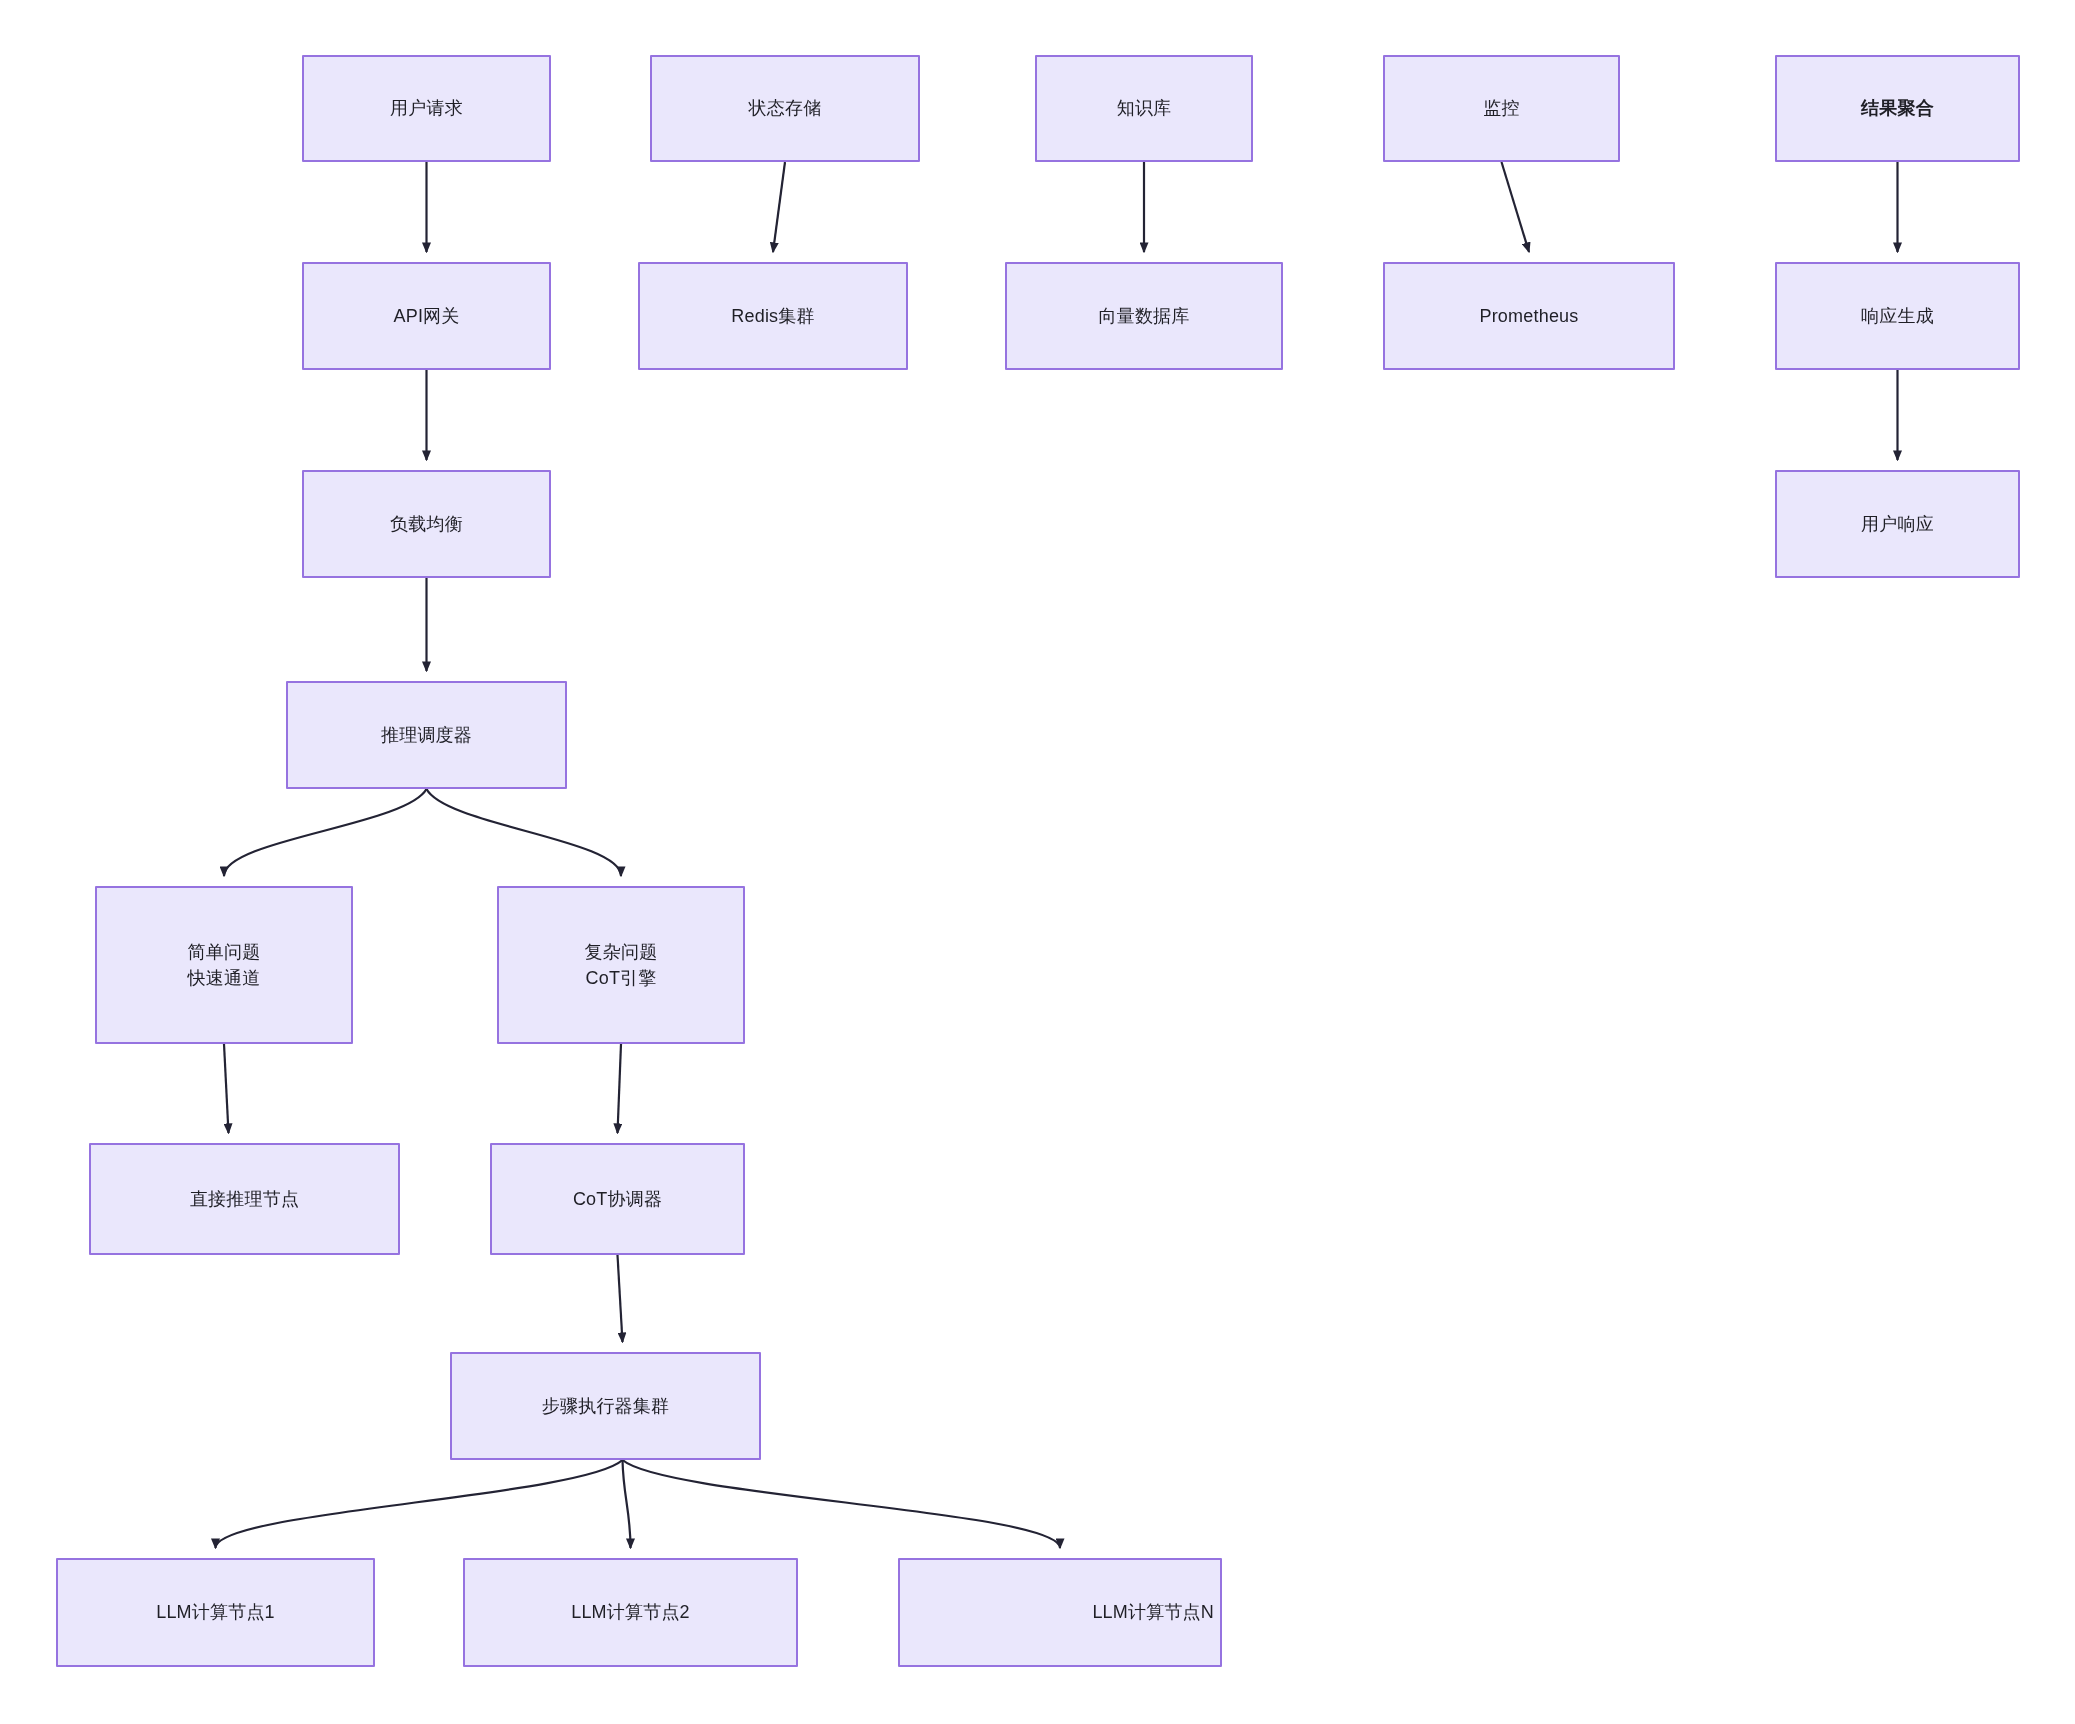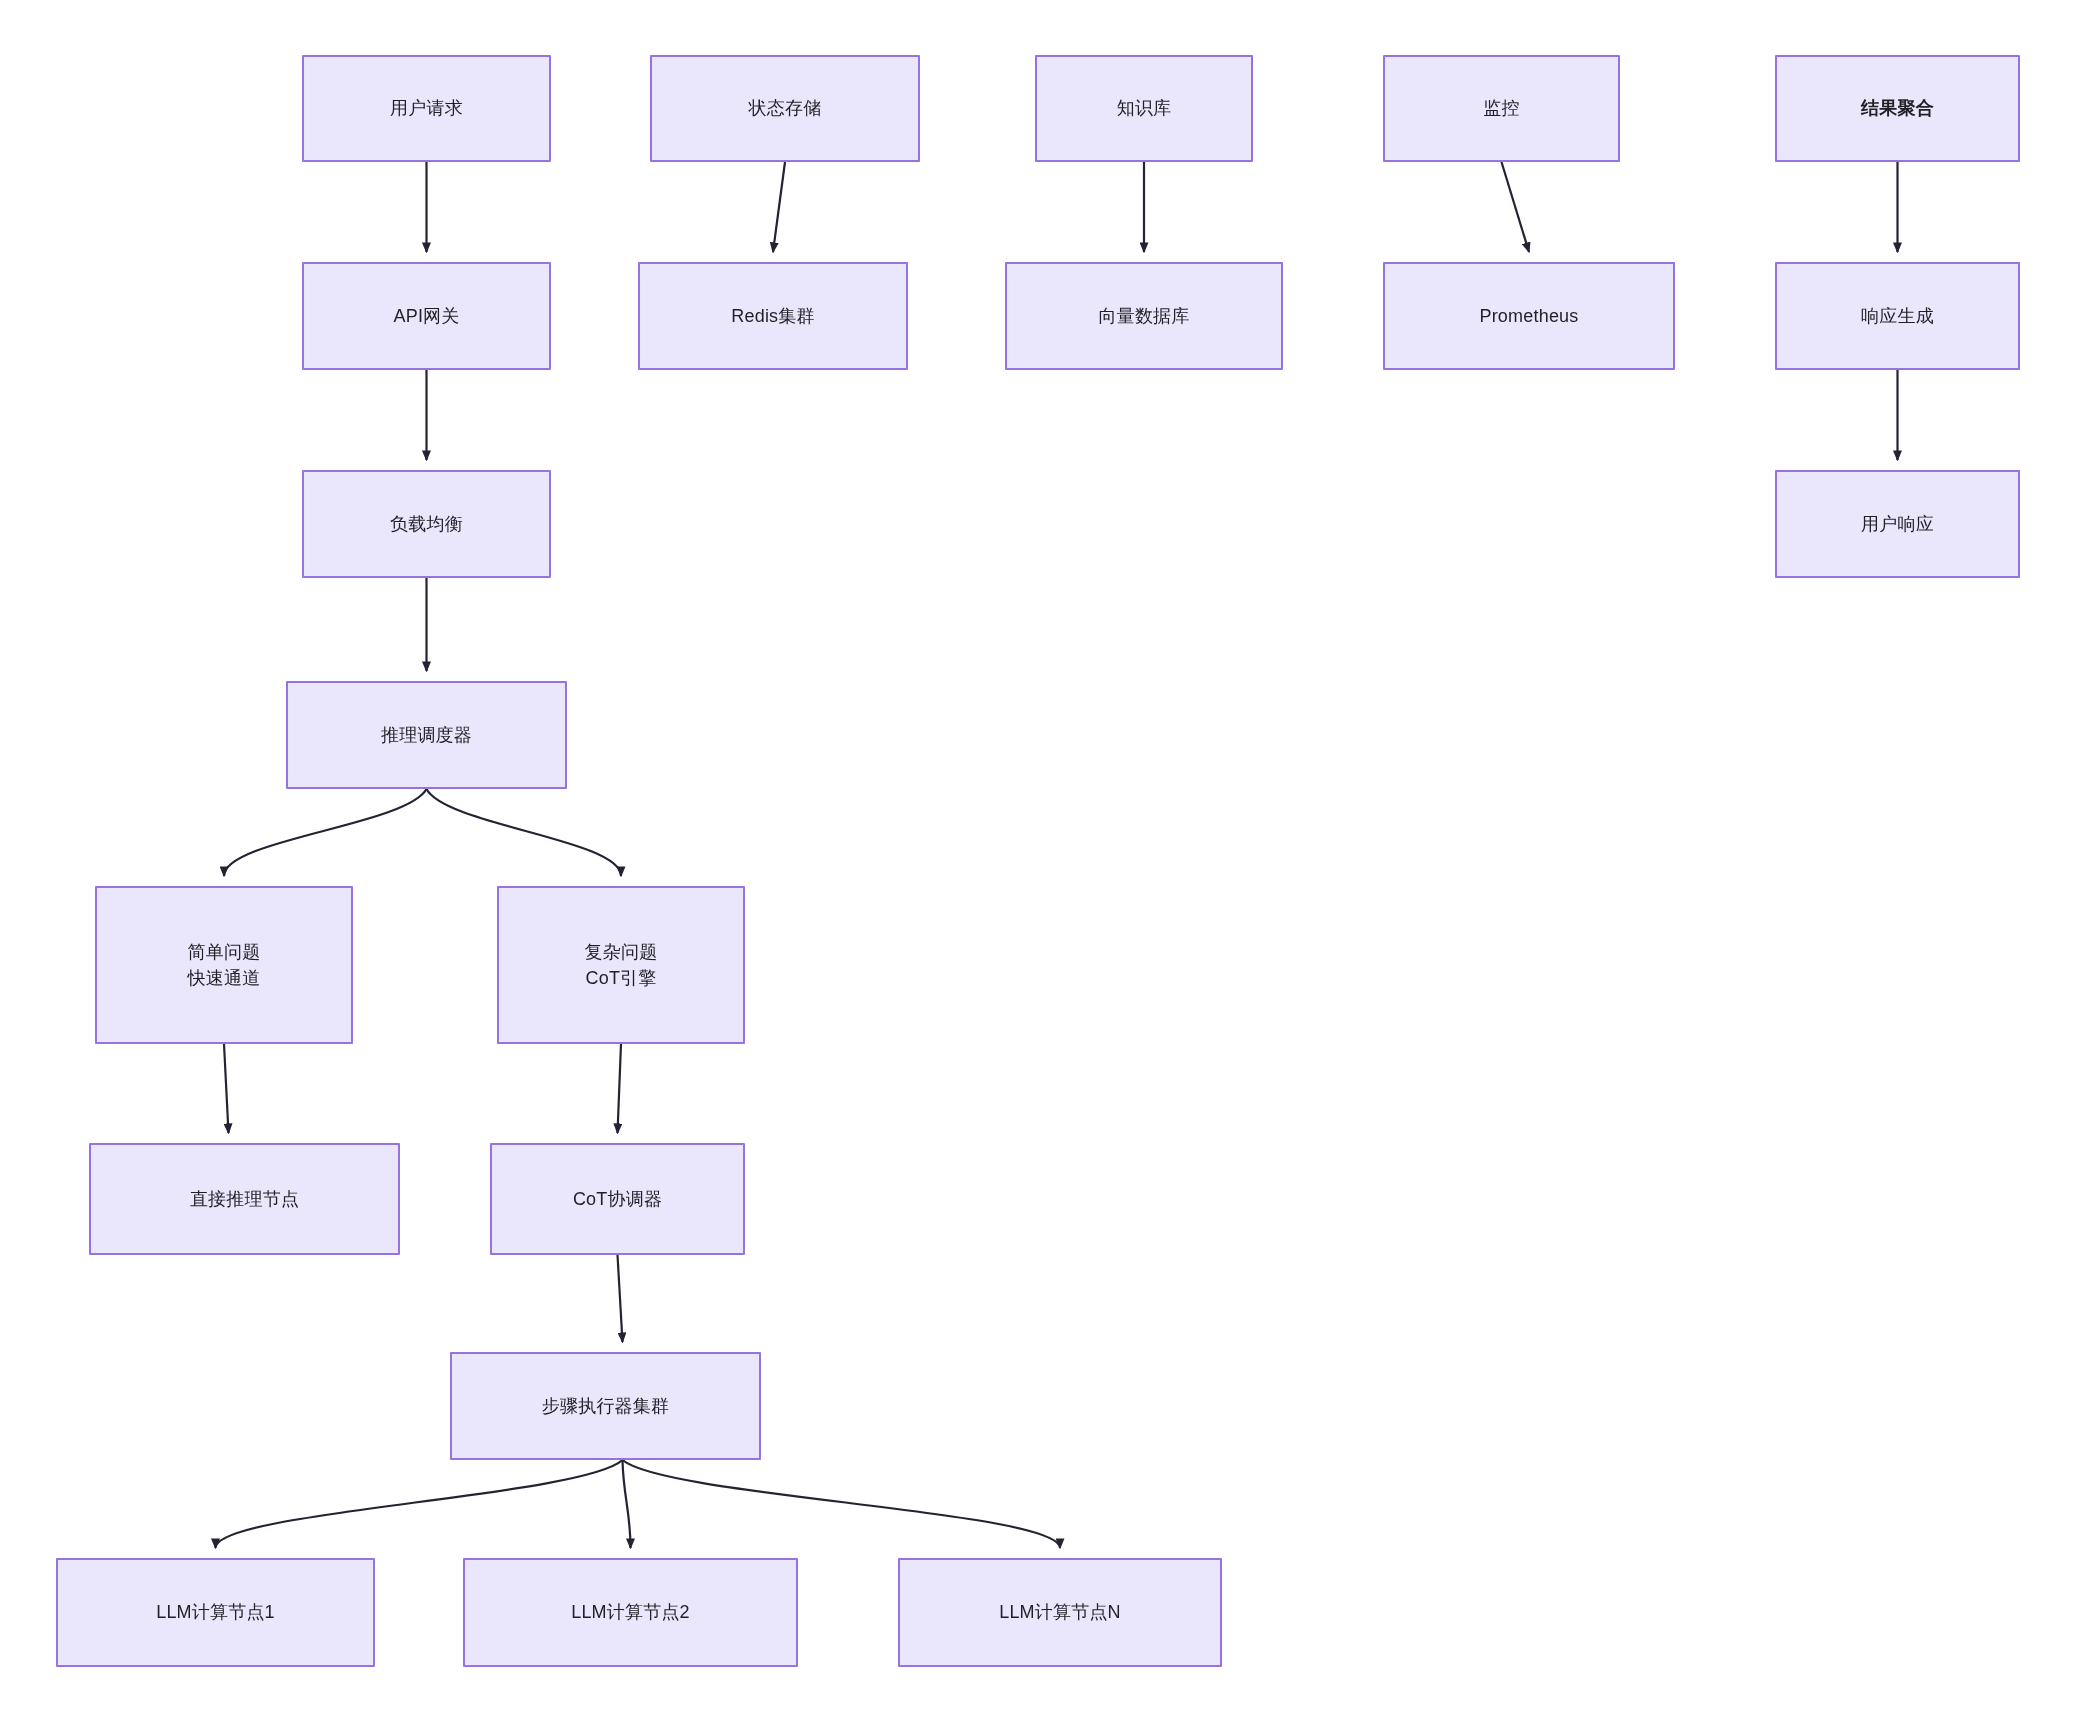--- a/index.html
+++ b/index.html
@@ -134,17 +134,17 @@
       </div>
       <div class="node-box" style="left: 450px; top: 1352px; width: 311px; height: 108px; background: rgb(234, 231, 252); border-color: rgb(150, 115, 224);">
         <span class="node-label" style="color: rgb(31, 31, 38);">步骤执行器集群</span>
       </div>
       <div class="node-box" style="left: 56px; top: 1558px; width: 319px; height: 109px; background: rgb(234, 231, 252); border-color: rgb(150, 115, 224);">
         <span class="node-label" style="color: rgb(31, 31, 38);">LLM计算节点1</span>
       </div>
       <div class="node-box" style="left: 463px; top: 1558px; width: 335px; height: 109px; background: rgb(234, 231, 252); border-color: rgb(150, 115, 224);">
         <span class="node-label" style="color: rgb(31, 31, 38);">LLM计算节点2</span>
       </div>
-      <div class="node-box" style="left: 898px; top: 1558px; width: 324px; height: 109px; background: rgb(234, 231, 252); border-color: rgb(150, 115, 224);">
+      <div class="node-box" style="left: 898px; top: 1558px; width: 324px; height: 109px; background: rgb(234, 231, 252); border-color: rgb(150, 115, 224); justify-content: flex-end;">
         <span class="node-label" style="color: rgb(31, 31, 38);">LLM计算节点N</span>
       </div>
     </div>
 </div>
 
 </body></html>

